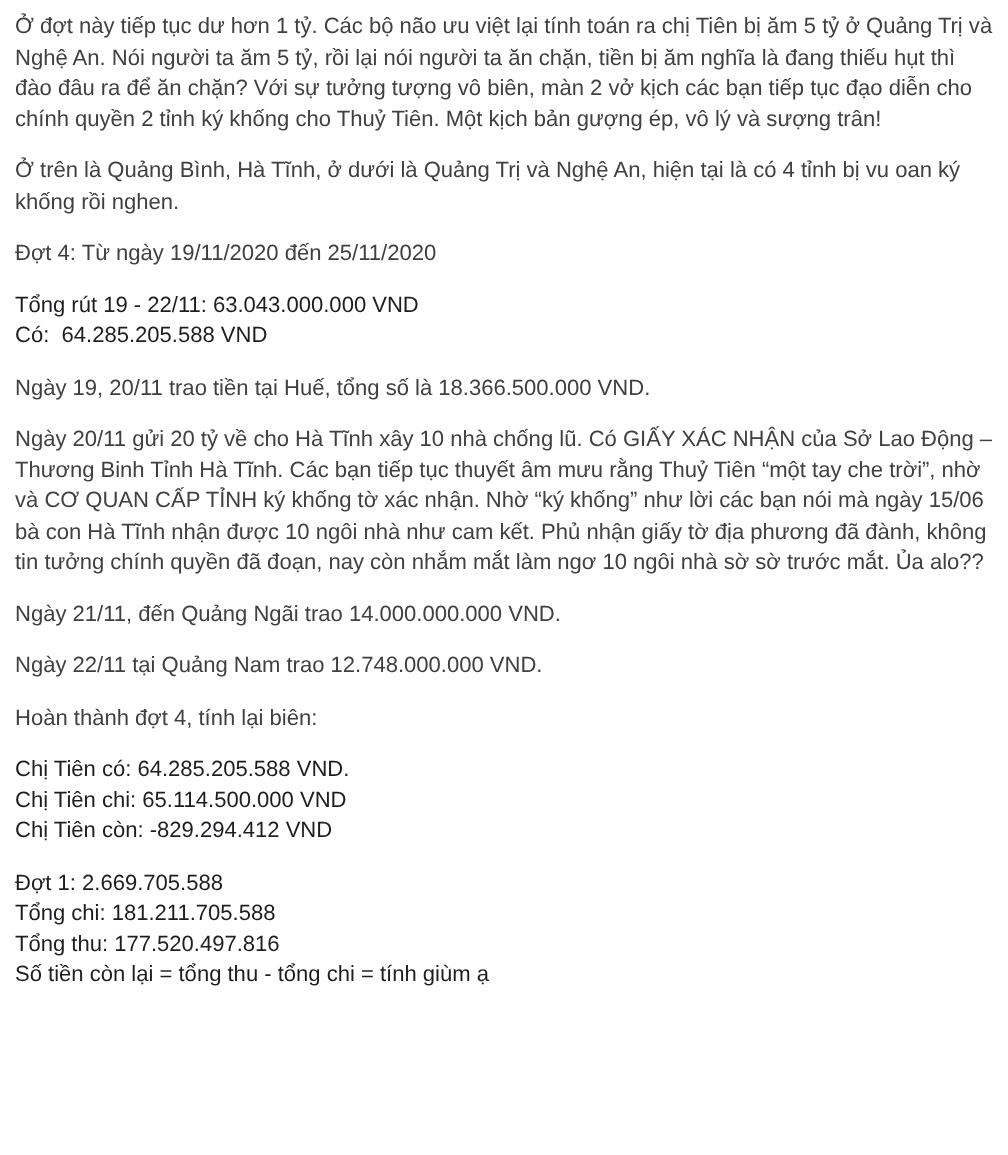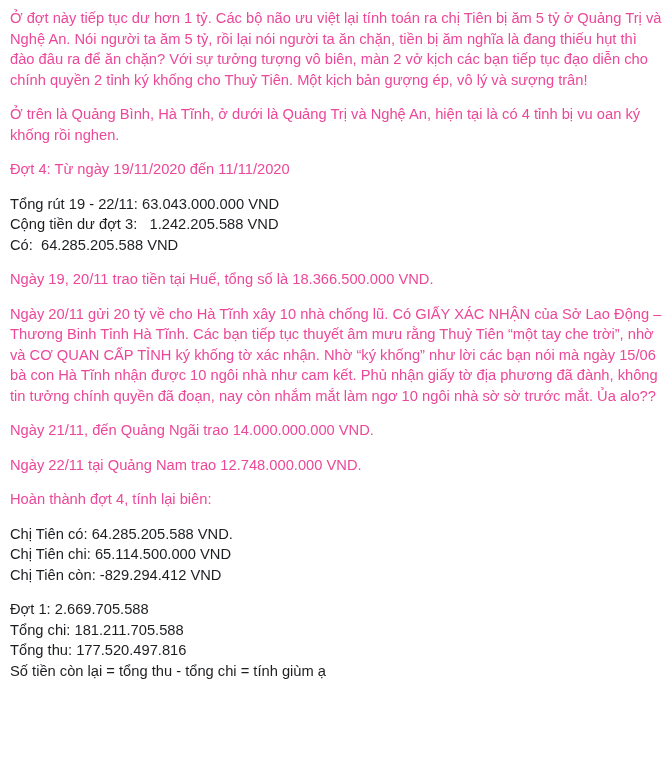--- a/index.html
+++ b/index.html
@@ -16,44 +16,43 @@
   }
   .post {
     padding: 8px 10px 0 10px;
     box-sizing: border-box;
   }
   .para {
     font-size: 14.7px;
     line-height: 20.5px;
     margin: 0 0 14px 0;
     white-space: pre-wrap;
-    color: #ec4899;
+    color: #404040;
   }
   .block {
     margin: 0 0 14px 0;
   }
   .block .line {
     font-size: 14.7px;
     line-height: 20.5px;
     white-space: pre-wrap;
     color: #1c1e21;
   }
 </style>
 </head>
 <body>
 
 <div class="post">
 
   <p class="para">Ở đợt này tiếp tục dư hơn 1 tỷ. Các bộ não ưu việt lại tính toán ra chị Tiên bị ăm 5 tỷ ở Quảng Trị và Nghệ An. Nói người ta ăm 5 tỷ, rồi lại nói người ta ăn chặn, tiền bị ăm nghĩa là đang thiếu hụt thì đào đâu ra để ăn chặn? Với sự tưởng tượng vô biên, màn 2 vở kịch các bạn tiếp tục đạo diễn cho chính quyền 2 tỉnh ký khống cho Thuỷ Tiên. Một kịch bản gượng ép, vô lý và sượng trân!</p>
   <p class="para">Ở trên là Quảng Bình, Hà Tĩnh, ở dưới là Quảng Trị và Nghệ An, hiện tại là có 4 tỉnh bị vu oan ký khống rồi nghen.</p>
-  <p class="para">Đợt 4: Từ ngày 19/11/2020 đến 11/11/2020</p>
+  <p class="para">Đợt 4: Từ ngày 19/11/2020 đến 25/11/2020</p>
 
   <div class="block">
     <div class="line">Tổng rút 19 - 22/11: 63.043.000.000 VND</div>
-    <div class="line">Cộng tiền dư đợt 3:   1.242.205.588 VND</div>
     <div class="line">Có:  64.285.205.588 VND</div>
   </div>
 
   <p class="para">Ngày 19, 20/11 trao tiền tại Huế, tổng số là 18.366.500.000 VND.</p>
   <p class="para">Ngày 20/11 gửi 20 tỷ về cho Hà Tĩnh xây 10 nhà chống lũ. Có GIẤY XÁC NHẬN của Sở Lao Động – Thương Binh Tỉnh Hà Tĩnh. Các bạn tiếp tục thuyết âm mưu rằng Thuỷ Tiên “một tay che trời”, nhờ và CƠ QUAN CẤP TỈNH ký khống tờ xác nhận. Nhờ “ký khống” như lời các bạn nói mà ngày 15/06 bà con Hà Tĩnh nhận được 10 ngôi nhà như cam kết. Phủ nhận giấy tờ địa phương đã đành, không tin tưởng chính quyền đã đoạn, nay còn nhắm mắt làm ngơ 10 ngôi nhà sờ sờ trước mắt. Ủa alo??</p>
   <p class="para">Ngày 21/11, đến Quảng Ngãi trao 14.000.000.000 VND.</p>
   <p class="para">Ngày 22/11 tại Quảng Nam trao 12.748.000.000 VND.</p>
   <p class="para">Hoàn thành đợt 4, tính lại biên:</p>
 
   <div class="block">

